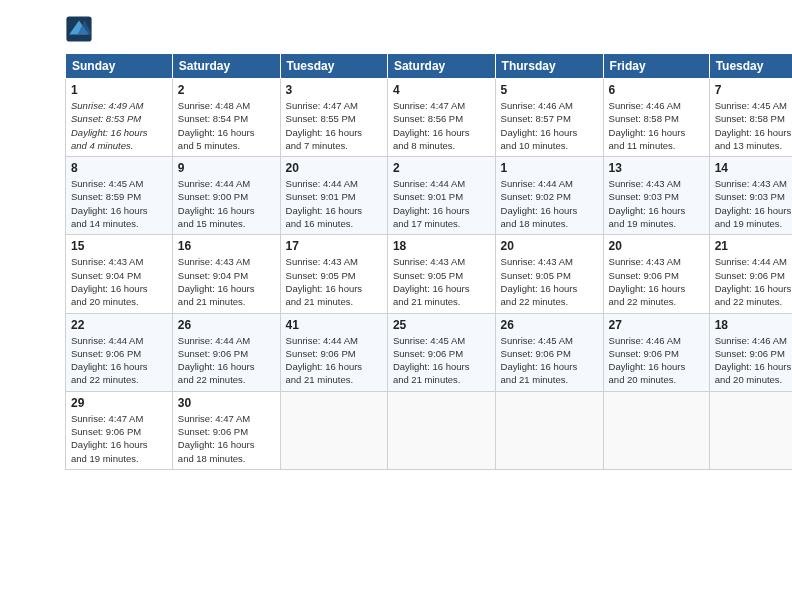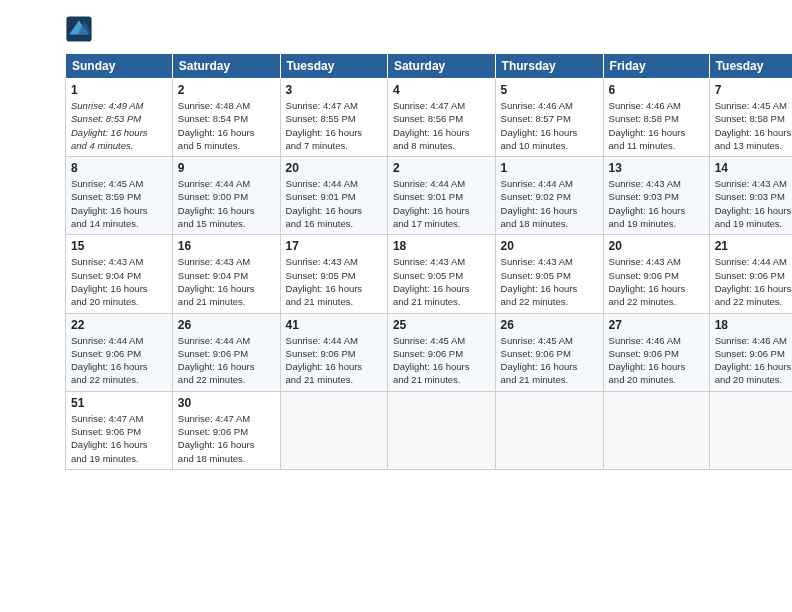--- a/index.html
+++ b/index.html
@@ -327,21 +327,21 @@
           <td>
             <div class="day-number">18</div>
             <div class="day-info" style="white-space: pre-line;">Sunrise: 4:46 AM
 Sunset: 9:06 PM
 Daylight: 16 hours
 and 20 minutes.</div>
           </td>
         </tr>
         <tr>
           <td>
-            <div class="day-number">51</div>
+            <div class="day-number">29</div>
             <div class="day-info" style="white-space: pre-line;">Sunrise: 4:47 AM
 Sunset: 9:06 PM
 Daylight: 16 hours
 and 19 minutes.</div>
           </td>
           <td>
             <div class="day-number">30</div>
             <div class="day-info" style="white-space: pre-line;">Sunrise: 4:47 AM
 Sunset: 9:06 PM
 Daylight: 16 hours

